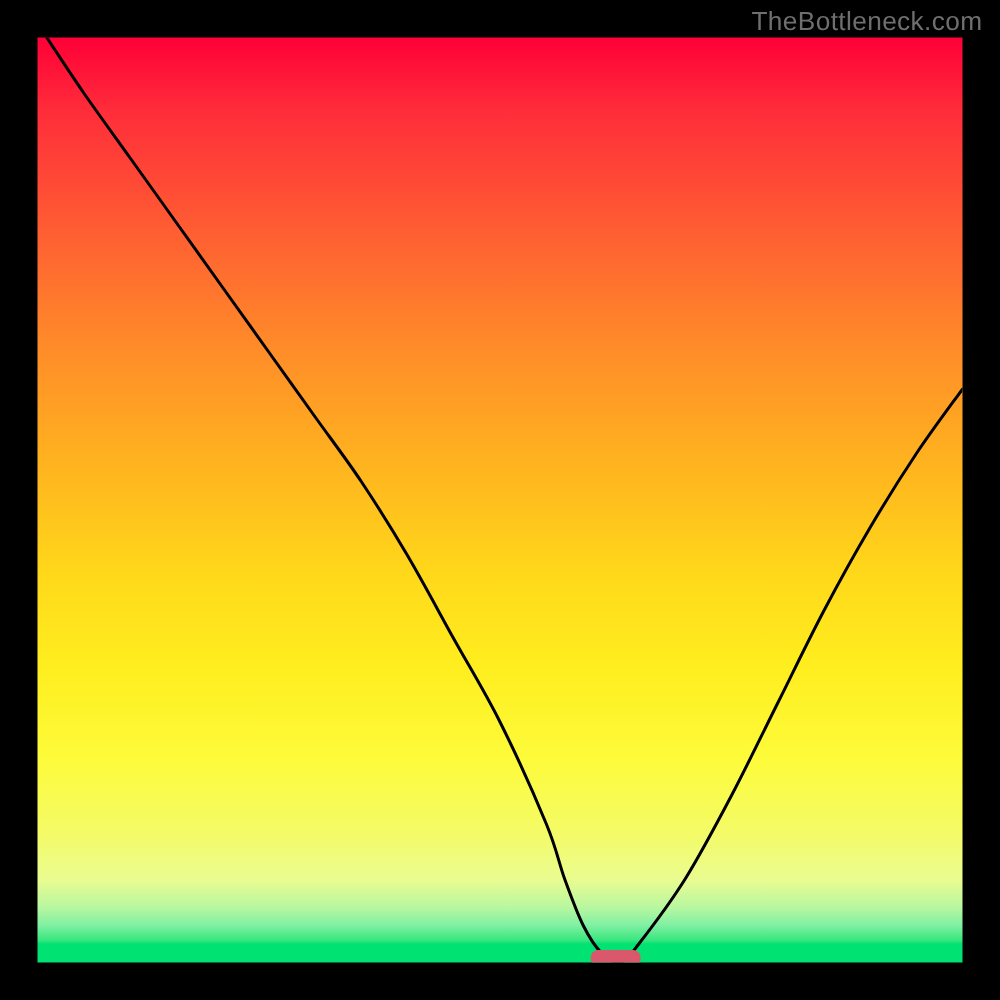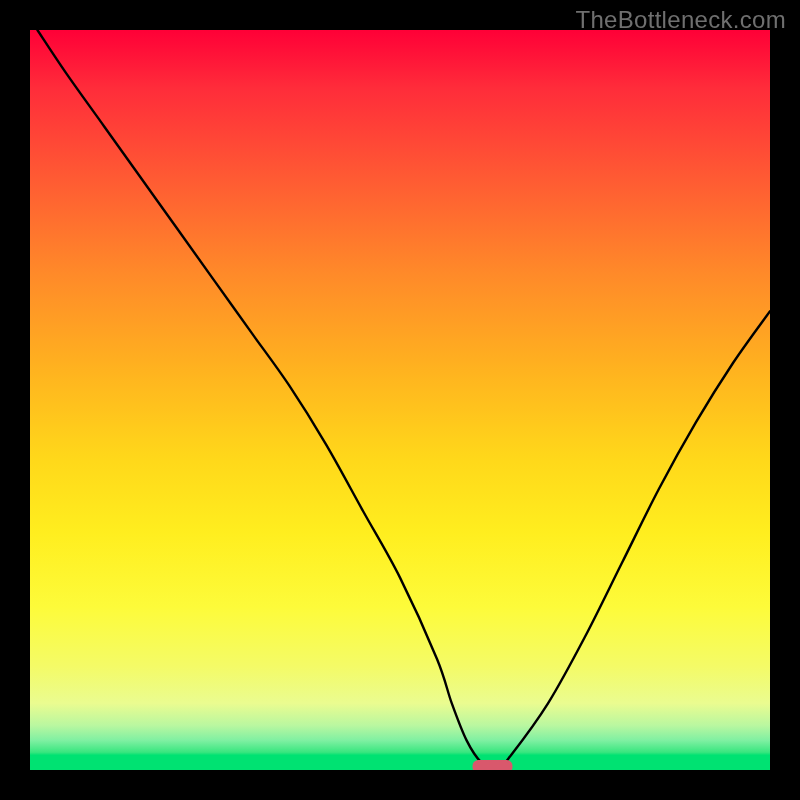--- a/index.html
+++ b/index.html
@@ -48,21 +48,21 @@
     left: 0;
     top: 0;
     width: 740px;
     height: 740px;
   }
   .watermark {
     position: absolute;
     top: 6px;
     right: 14px;
     color: #6f6f6f;
-    font-size: 24px;
+    font-size: 21px;
     font-weight: 500;
     letter-spacing: 0.3px;
     user-select: none;
     pointer-events: none;
   }
   .marker {
     fill: #d9586c;
     stroke: none;
   }
   .curve {

